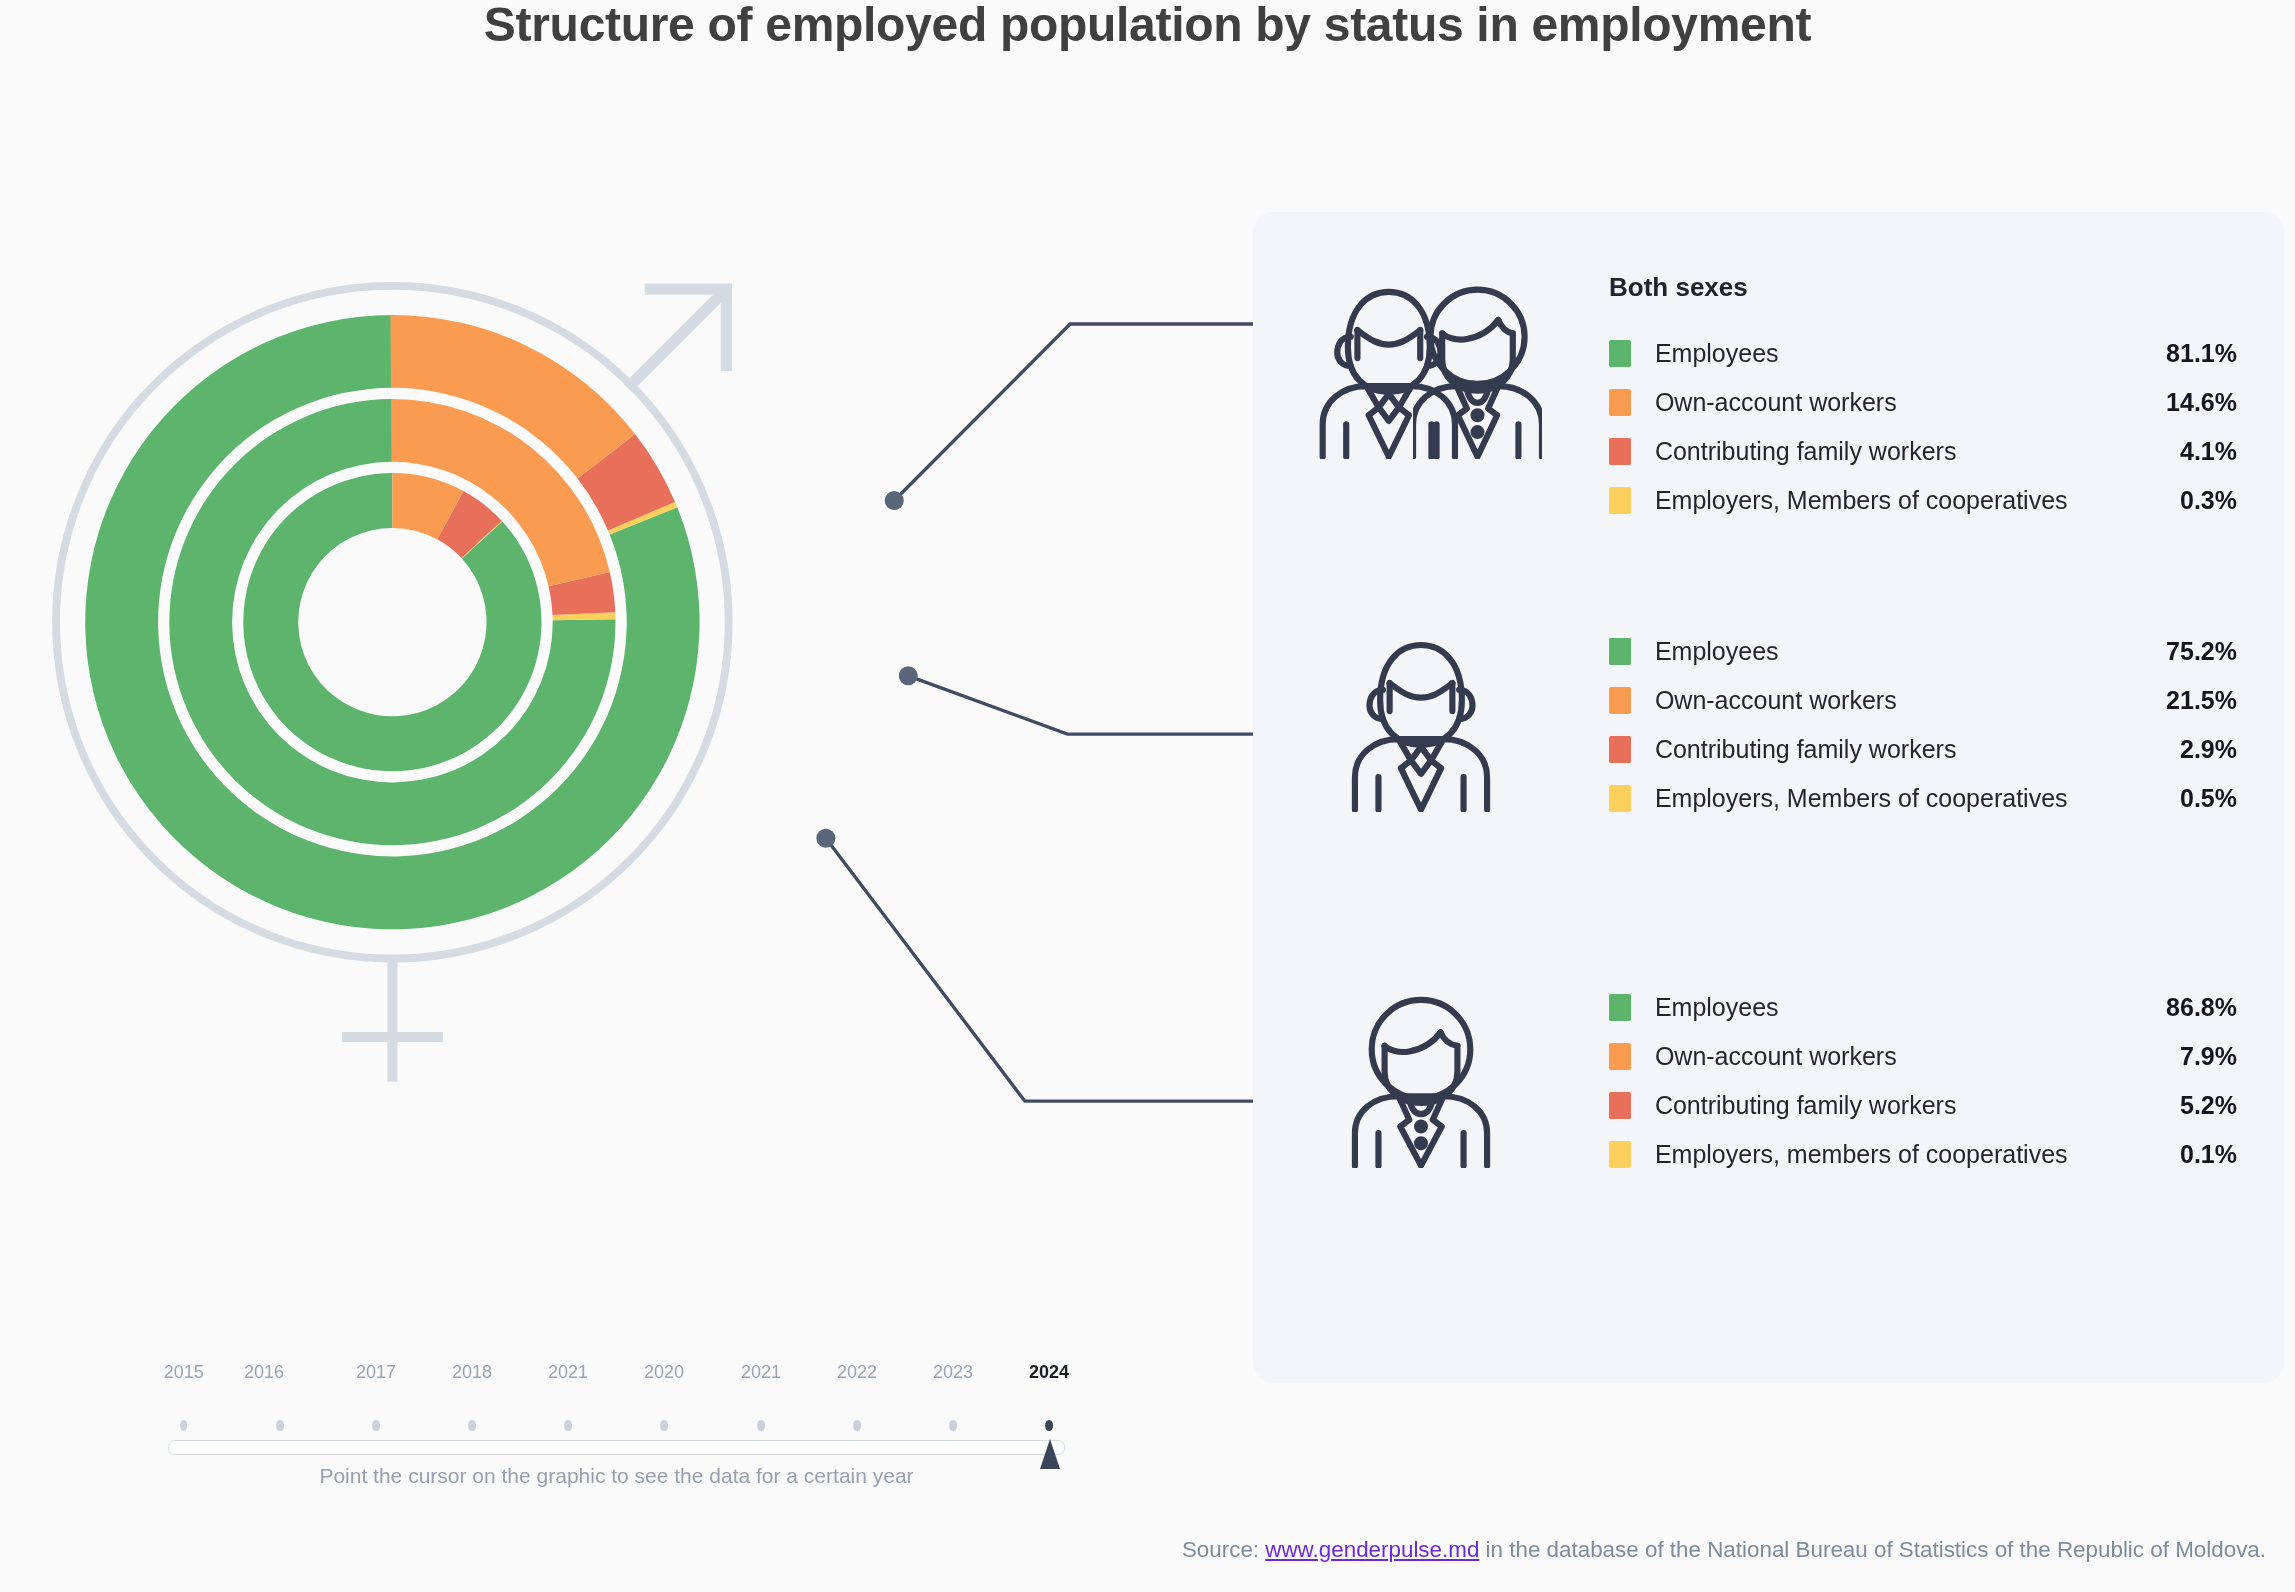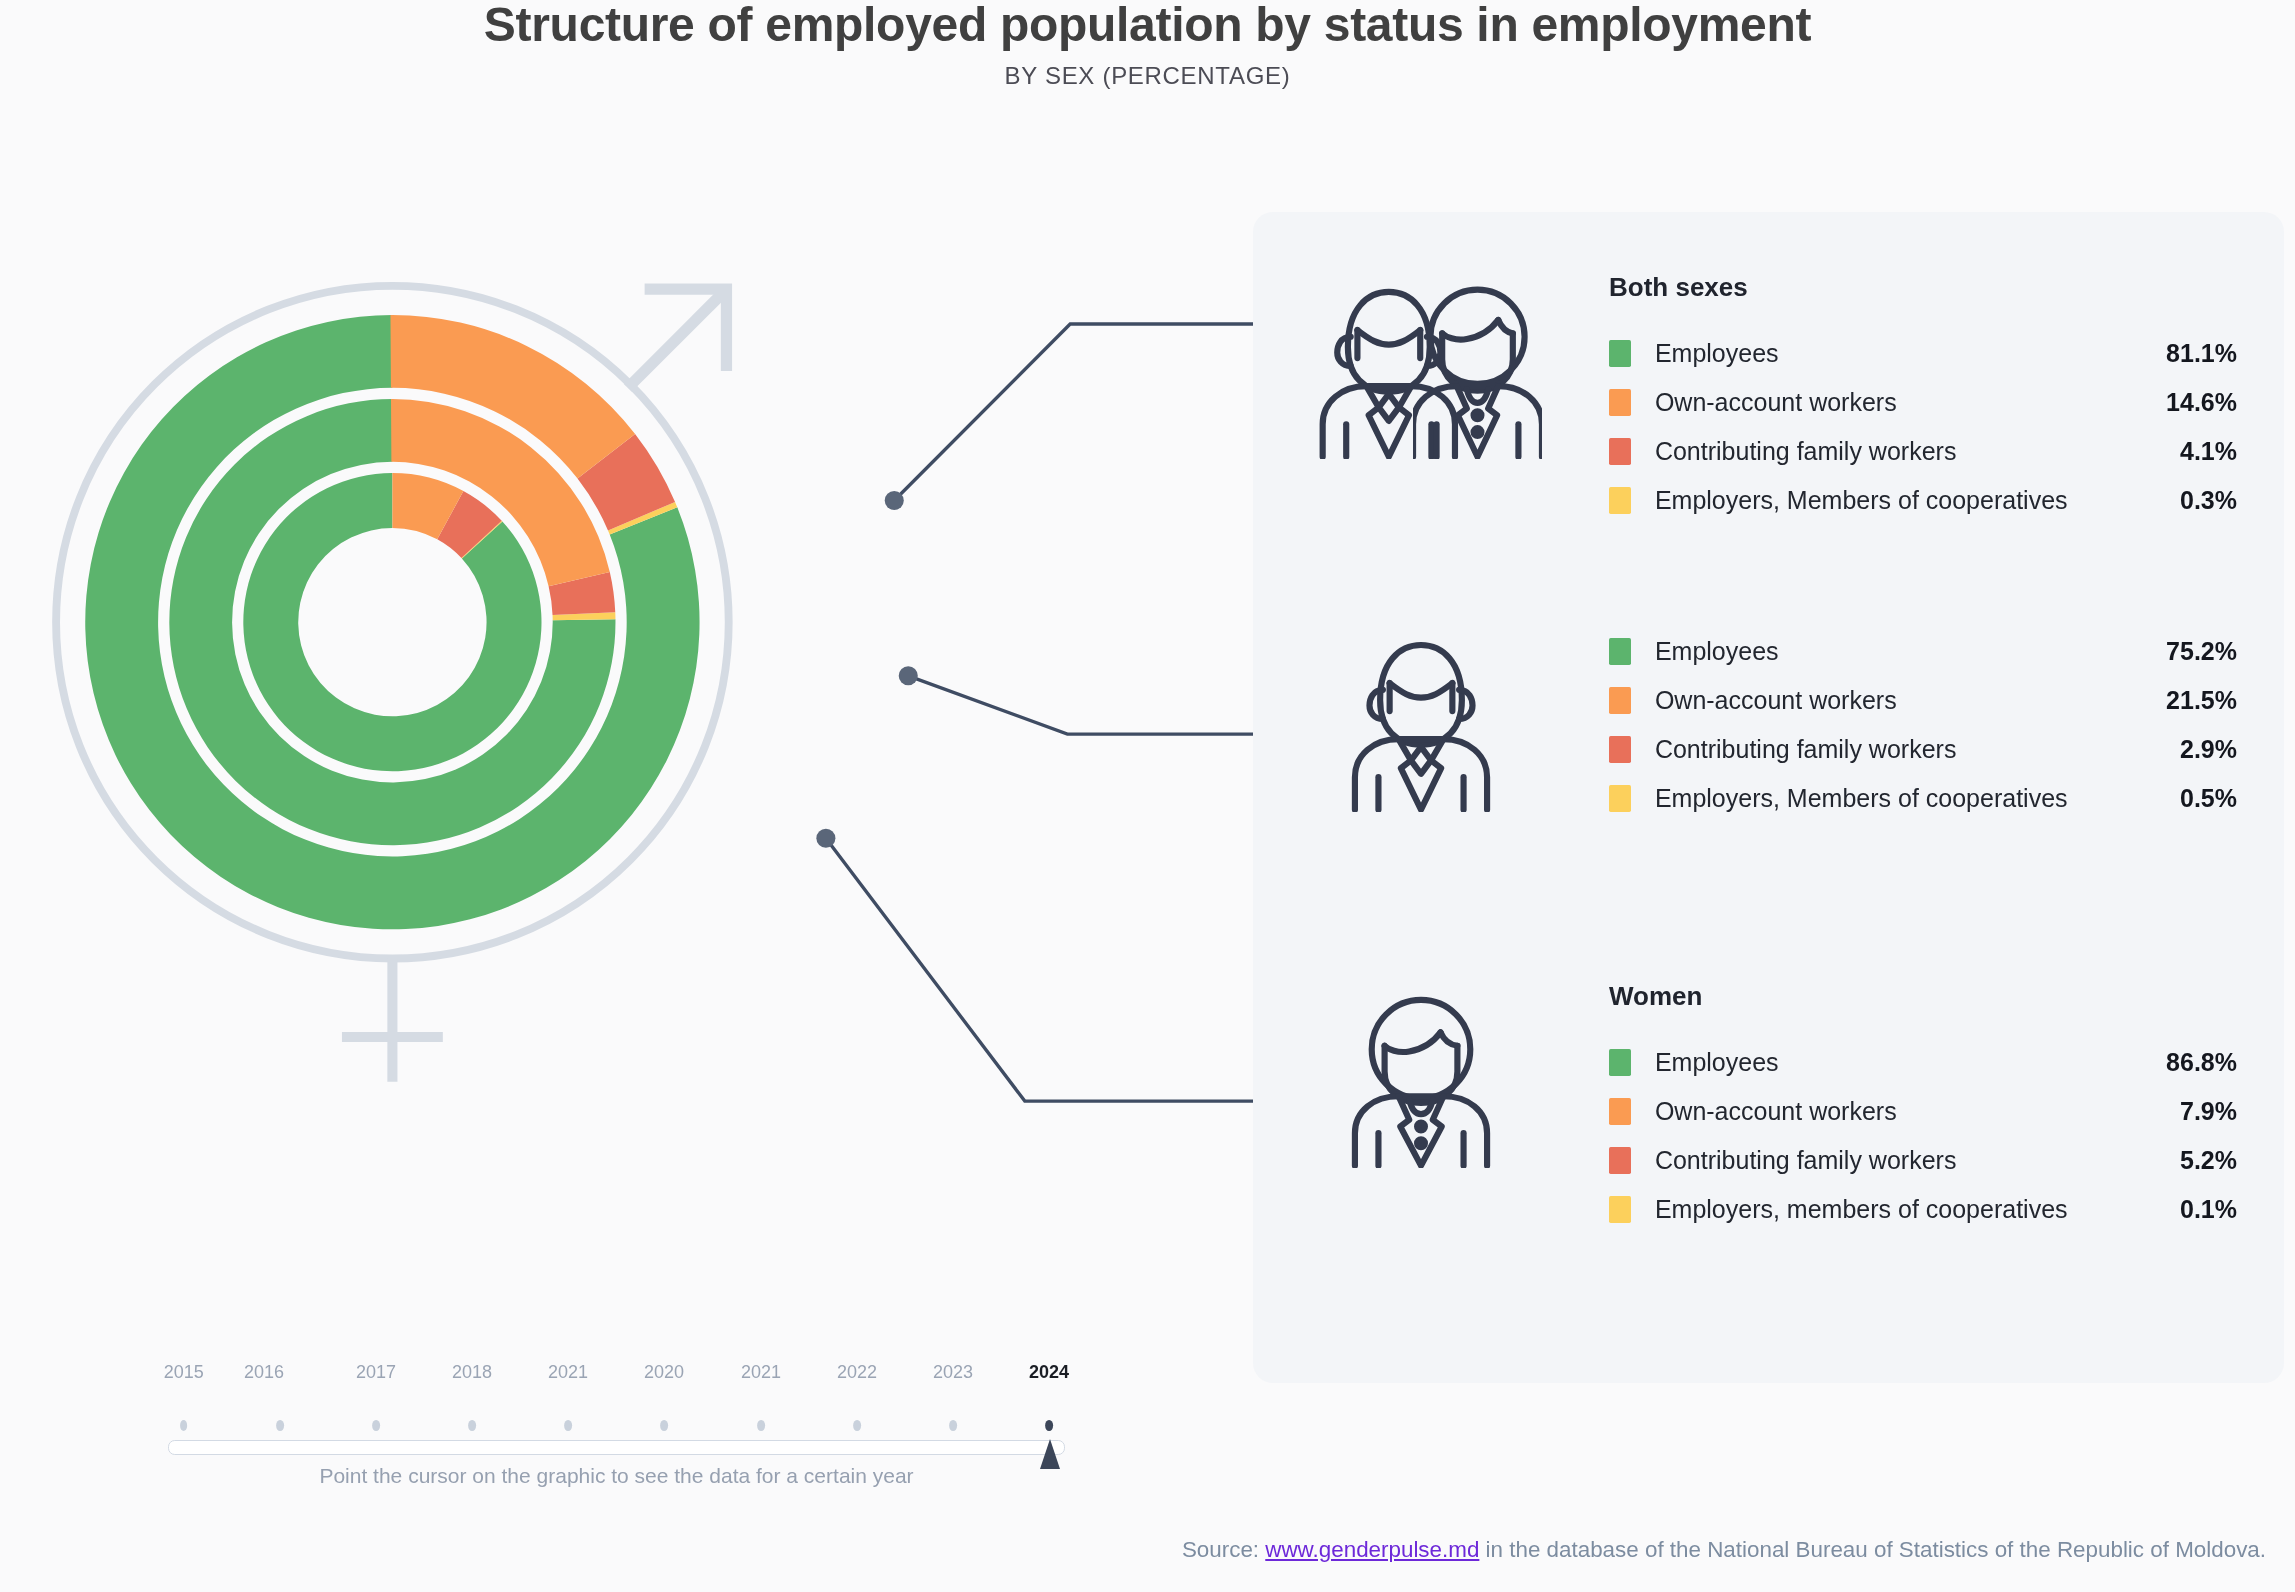--- a/index.html
+++ b/index.html
@@ -109,21 +109,20 @@
   }
   #source-link { color: #6d28d9; }
 </style>
 </head>
 <body>
 
 <div id="page">
 
   <div id="header">
     <h1 id="chart-title">Structure of employed population by status in employment</h1>
-    <p id="chart-subtitle">BY SEX (PERCENTAGE)</p>
   </div>
 
   <div id="donut-area">
     <svg id="donut-svg" width="1009" height="1093" viewBox="0 0 1800 1950">
       <g id="rings-group">
           <path d="M 700.00 132.00
             A 548 548 0 1 0 1208.24 475.07
             L 1087.67 523.69
             A 418 418 0 1 1 700.00 262.00 Z" fill="#5CB46D"></path>
           <path d="M 1208.24 475.07
@@ -308,21 +307,20 @@
           <path d="M7 326 L7 268 C7 228 41 202 85 202 L165 202 C209 202 243 228 243 268 L243 326"></path>
           <path d="M85 202 L104 244 L88 256 L125 326 L162 256 L146 244 L165 202"></path>
           <path d="M104 208 C108 226 114 234 125 234 C136 234 142 226 146 208"></path>
           <circle cx="125" cy="256" r="7" fill="#343B4E"></circle>
           <circle cx="125" cy="286" r="7" fill="#343B4E"></circle>
           <path d="M49 326 L49 268"></path>
             <path d="M201 326 L201 268"></path>
         </svg>
       </div>
       <div class="group-body">
-        <div class="group-title">Women</div>
         <div class="legend-row">
           <span class="legend-swatch" style="background: rgb(92, 180, 109);"></span>
           <span class="legend-label">Employees</span>
           <span class="legend-value">86.8%</span>
         </div>
         <div class="legend-row">
           <span class="legend-swatch" style="background: rgb(250, 155, 82);"></span>
           <span class="legend-label">Own-account workers</span>
           <span class="legend-value">7.9%</span>
         </div>

